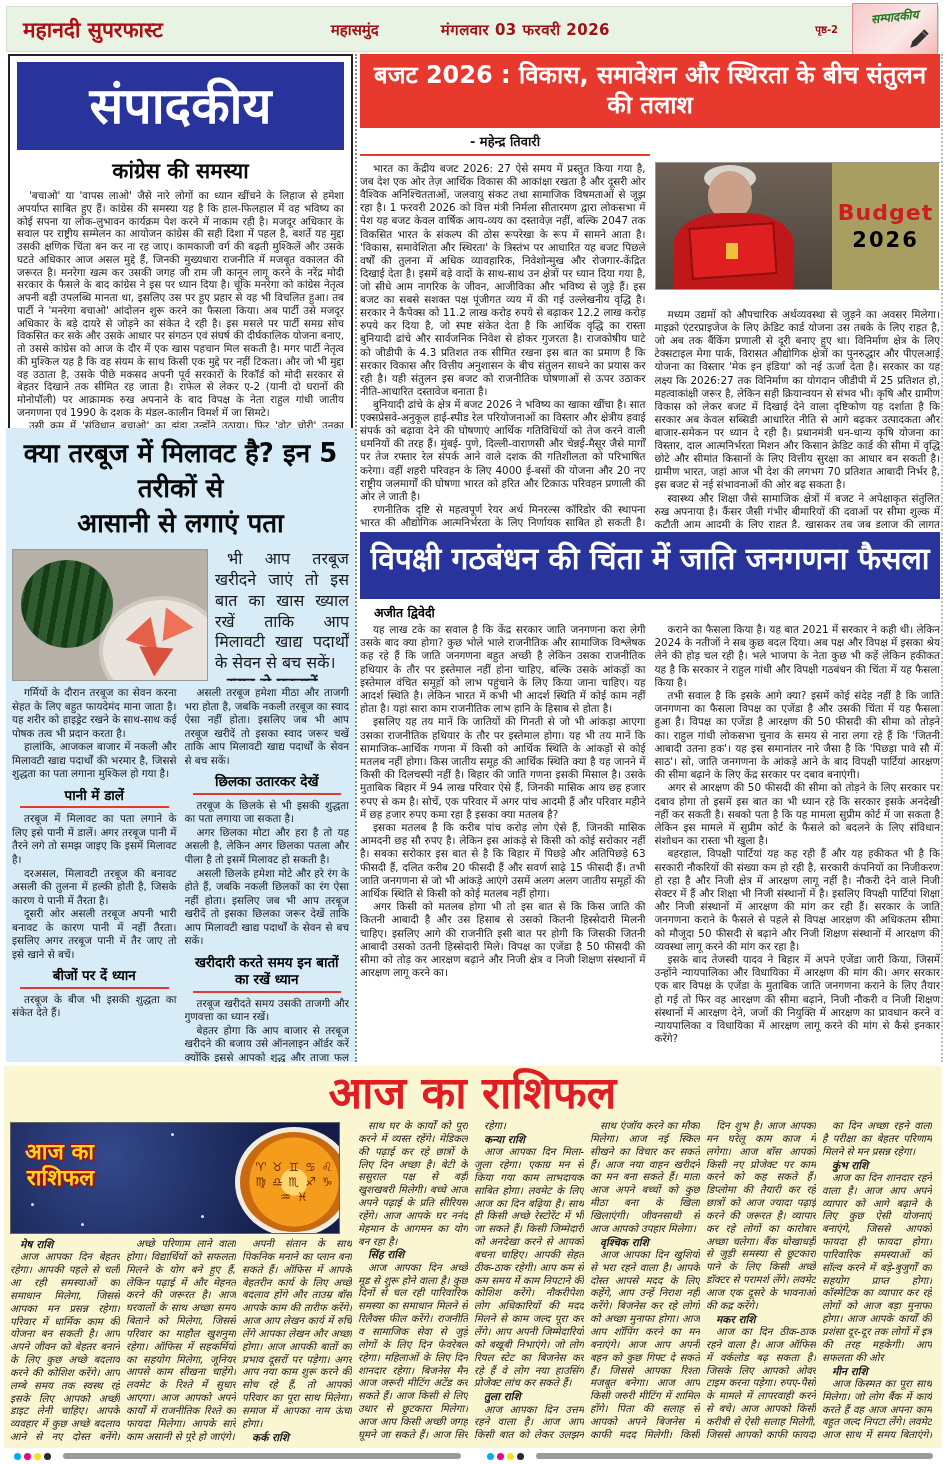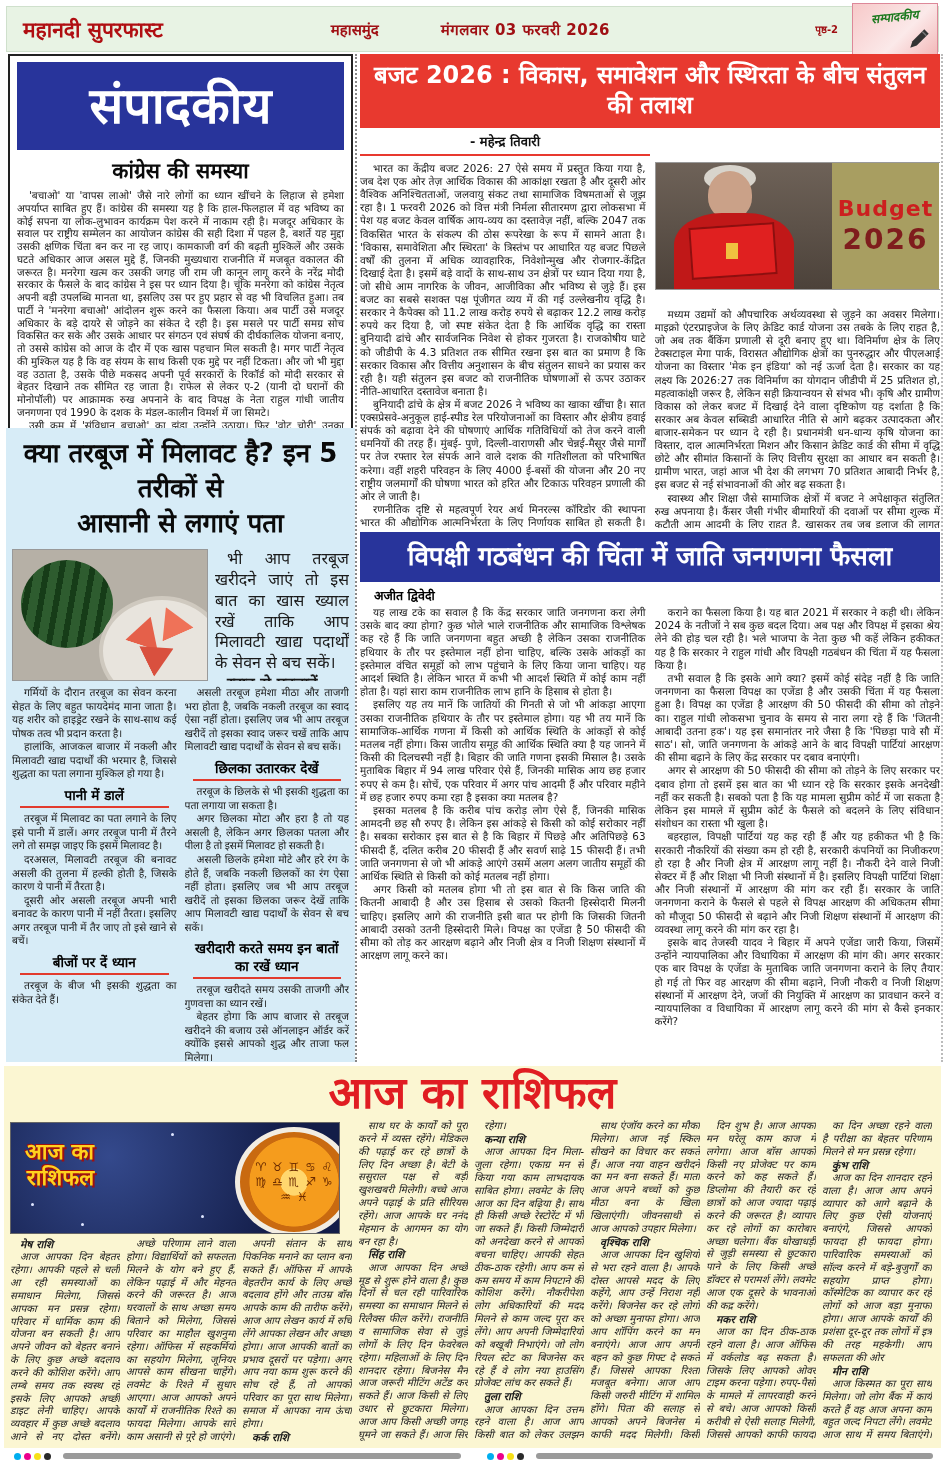--- a/index.html
+++ b/index.html
@@ -46,48 +46,48 @@
   .bd-photo-left { position:relative; width:62%; background:linear-gradient(#6e6258,#4c423a); overflow:hidden; }
   .fm-head { position:absolute; left:52px; top:8px; width:44px; height:48px; border-radius:50% 50% 45% 45%;
     background:#caa188; }
   .fm-hair { position:absolute; left:48px; top:2px; width:52px; height:26px; border-radius:50%; background:#d8d4cc; }
   .fm-sari { position:absolute; left:18px; top:50px; width:120px; height:80px; border-radius:40% 40% 0 0; background:#c01818; }
   .fm-folder { position:absolute; left:34px; top:62px; width:86px; height:52px; background:#e02020;
     border:2px solid #8d0f0f; transform:rotate(-4deg); }
   .fm-emblem { position:absolute; left:70px; top:80px; width:12px; height:16px; background:#f0c040; }
   .bd-photo-right { width:38%; background:#a89e61; display:flex; flex-direction:column; align-items:center; justify-content:center; }
   .bd-photo-right .t1 { color:#cc1f1f; font-weight:bold; font-size:22px; letter-spacing:1px; }
-  .bd-photo-right .t2 { color:#7f1d1d; font-weight:bold; font-size:28px; letter-spacing:2px; }
+  .bd-photo-right .t2 { color:#000000; font-weight:bold; font-size:21px; letter-spacing:2px; }
 
   
   .melon { position:absolute; left:6px; top:428px; width:349px; height:634px;
     background:#d7ecf7; padding:8px 6px 4px; overflow:hidden; }
   .ml-headline { text-align:center; font-weight:bold; color:#0a0a0a; font-size:26px; line-height:1.35; }
   .ml-row { display:flex; margin-top:8px; gap:7px; }
   .ml-photo { position:relative; width:196px; height:132px; background:#b6b0a6; border:1px solid #999; overflow:hidden; flex:none; }
   .ml-whole { position:absolute; left:8px; top:10px; width:92px; height:88px; border-radius:50%;
     background:repeating-linear-gradient(100deg,#2e5c2f 0 9px,#163c18 9px 15px); }
   .ml-plate { position:absolute; right:-18px; bottom:-26px; width:126px; height:110px; border-radius:50%;
     background:#e8e4dd; border:4px solid #cfc9bf; }
   .ml-slice { position:absolute; width:34px; height:30px; background:#e5604a; clip-path:polygon(50% 0,100% 100%,0 100%); }
   .s1 { right:44px; bottom:34px; transform:rotate(18deg);} .s2 { right:18px; bottom:44px; transform:rotate(-24deg); background:#ef7258;}
   .s3 { right:30px; bottom:10px; transform:rotate(64deg); background:#d9503e;}
   .ml-side { font-size:16px; line-height:1.3; overflow:hidden; height:132px; }
   .ml-side .col-p { text-indent:12px; text-align:justify; }
   .ml-side .col-h { font-weight:bold; text-indent:12px; }
   .ml-cols { display:flex; gap:8px; margin-top:5px; }
   .ml-col { width:50%; font-size:10.4px; line-height:1.3; overflow:hidden; height:452px; }
-  .ml-col .col-p { text-indent:12px; text-align:justify;font-family:Liberation Serif, serif; }
+  .ml-col .col-p { text-indent:12px; text-align:justify; }
   .ml-col .col-h { font-weight:bold; font-size:13.5px; text-align:center; margin:6px 8px 4px;
     padding-bottom:2px; border-bottom:2.5px solid #e23b2e; text-indent:0; color:#000; }
 
   
   .caste { position:absolute; left:360px; top:532px; width:580px; height:530px; overflow:hidden; }
-  .cs-headline { background:#28349b; color:#fff; font-weight:bold; font-size:26px;
-    text-align:center; padding:5px 2px 9px; }
+  .cs-headline { background:#28349b; color:#fff; font-weight:bold; font-size:30px;
+    text-align:center; padding:5px 2px 21px; }
   .cs-byline { font-weight:bold; font-size:12.5px; margin:5px 0 2px 14px; color:#000; }
   .cs-cols { display:flex; gap:9px; }
   .cs-col { width:286px; font-size:10.4px; line-height:1.27; overflow:hidden; height:462px; }
   .cs-col .col-p { text-indent:13px; text-align:justify; }
 
   
   .rashi { position:absolute; left:4px; top:1066px; width:937px; height:382px;
     background:#fbf6d2; padding-top:2px; overflow:hidden; }
   .rs-headline { text-align:center; color:#e01d22; font-weight:bold; font-size:44px; line-height:1.15; }
   .rs-banner { position:absolute; left:6px; top:56px; width:330px; height:112px; border:1px solid #666;

